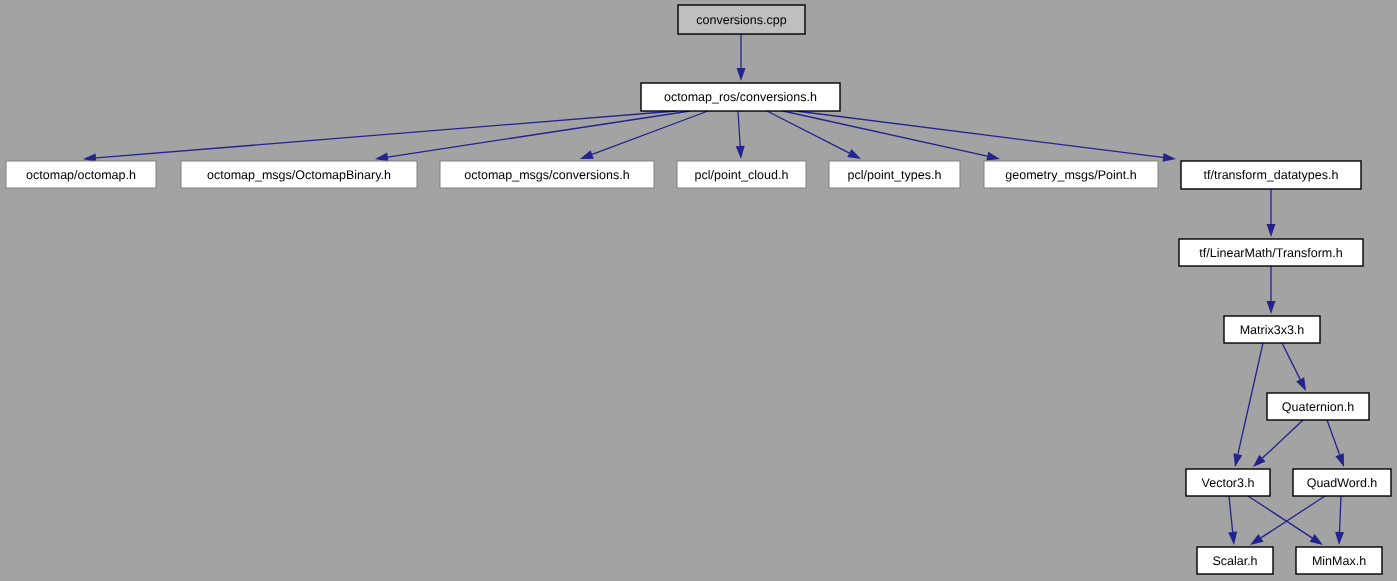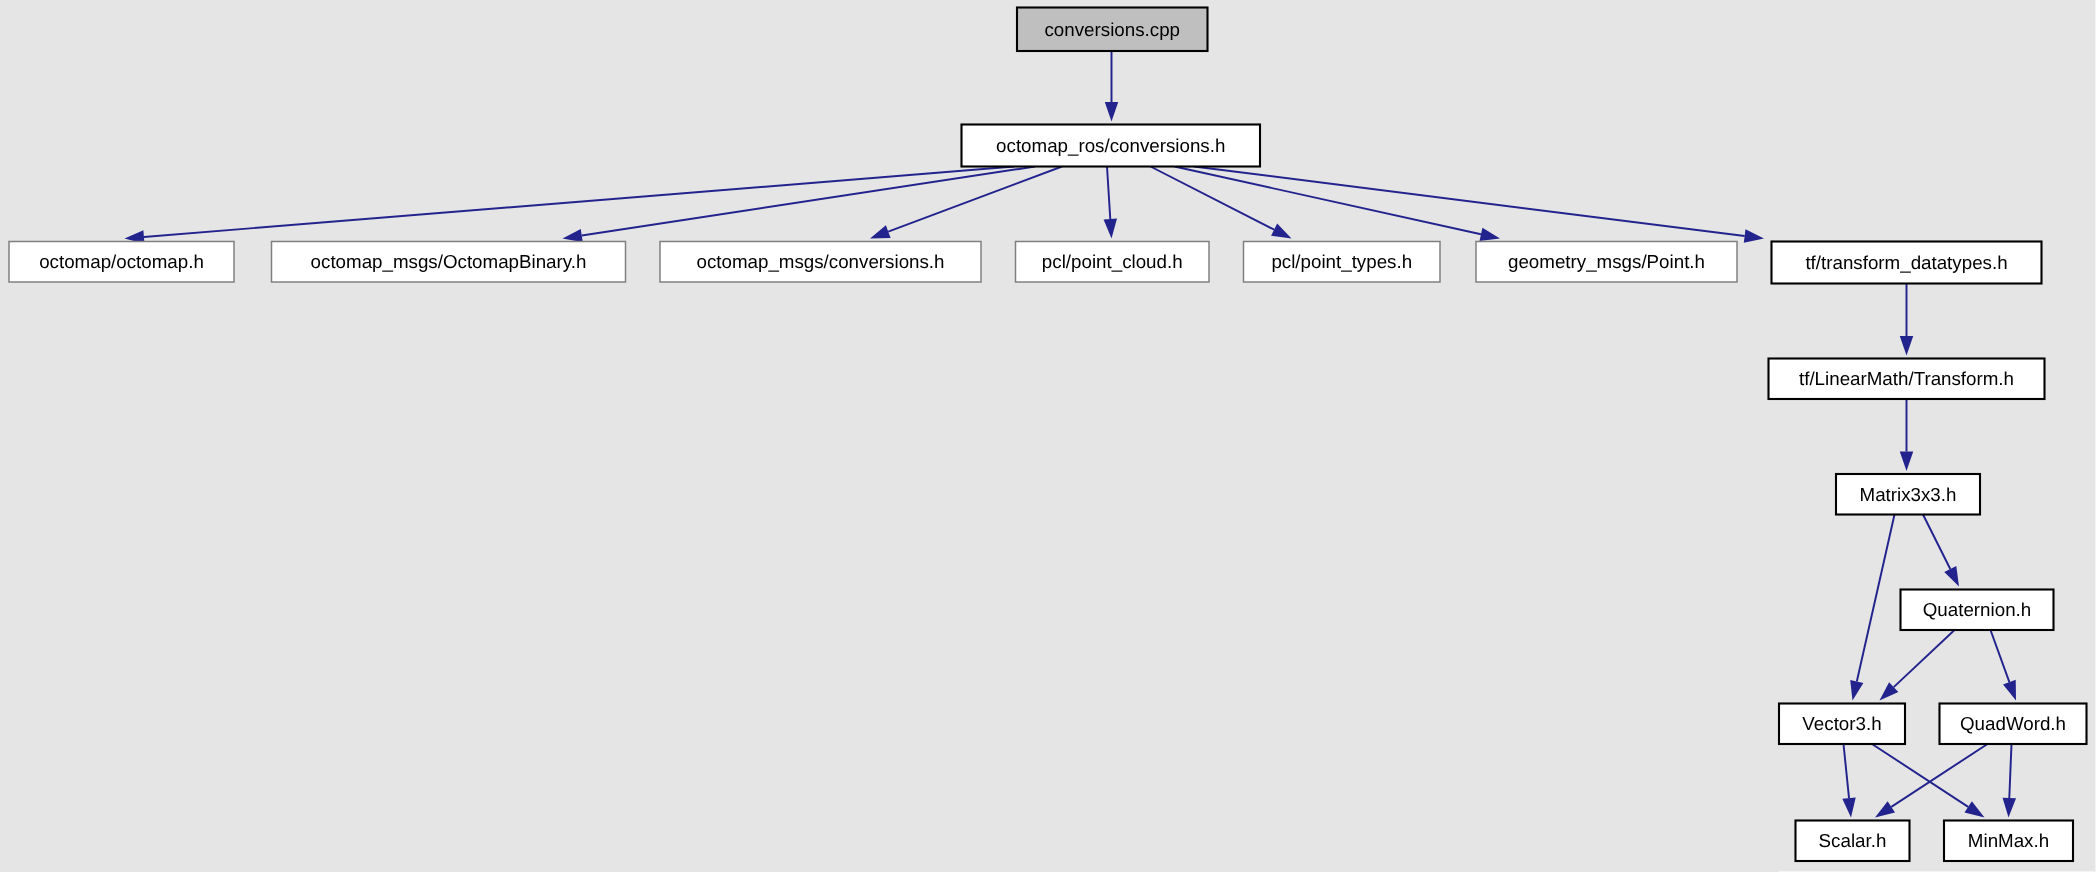--- a/index.html
+++ b/index.html
@@ -11,21 +11,21 @@
   body {
     width: 1397px;
     height: 581px;
     overflow: hidden;
     font-family: "Liberation Sans", sans-serif;
   }
   #graph-root {
     position: relative;
     width: 1397px;
     height: 581px;
-    background: #e5e5e5;
+    background: #a3a3a3;
   }
   svg#depgraph {
     display: block;
     width: 1397px;
     height: 581px;
     shape-rendering: geometricPrecision;
     text-rendering: geometricPrecision;
   }
   .node-box {
     fill: #ffffff;

